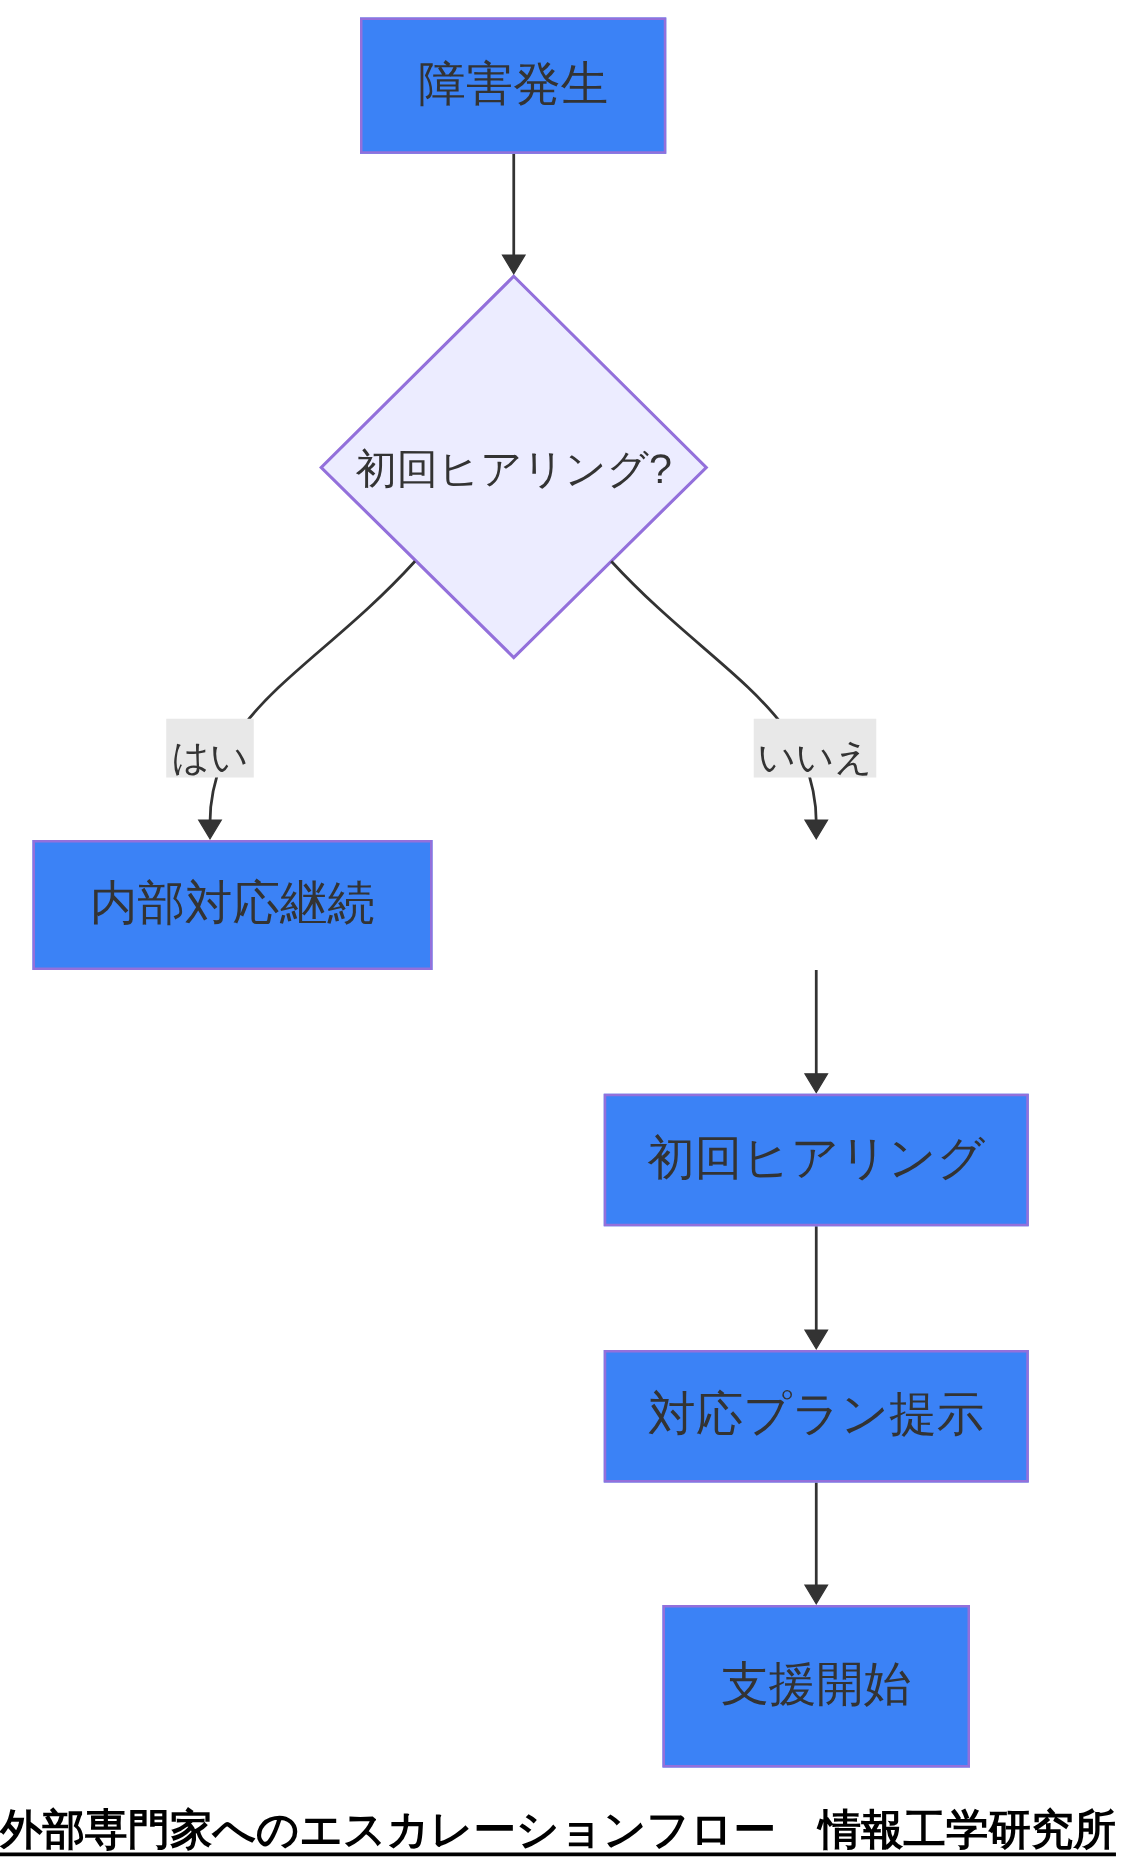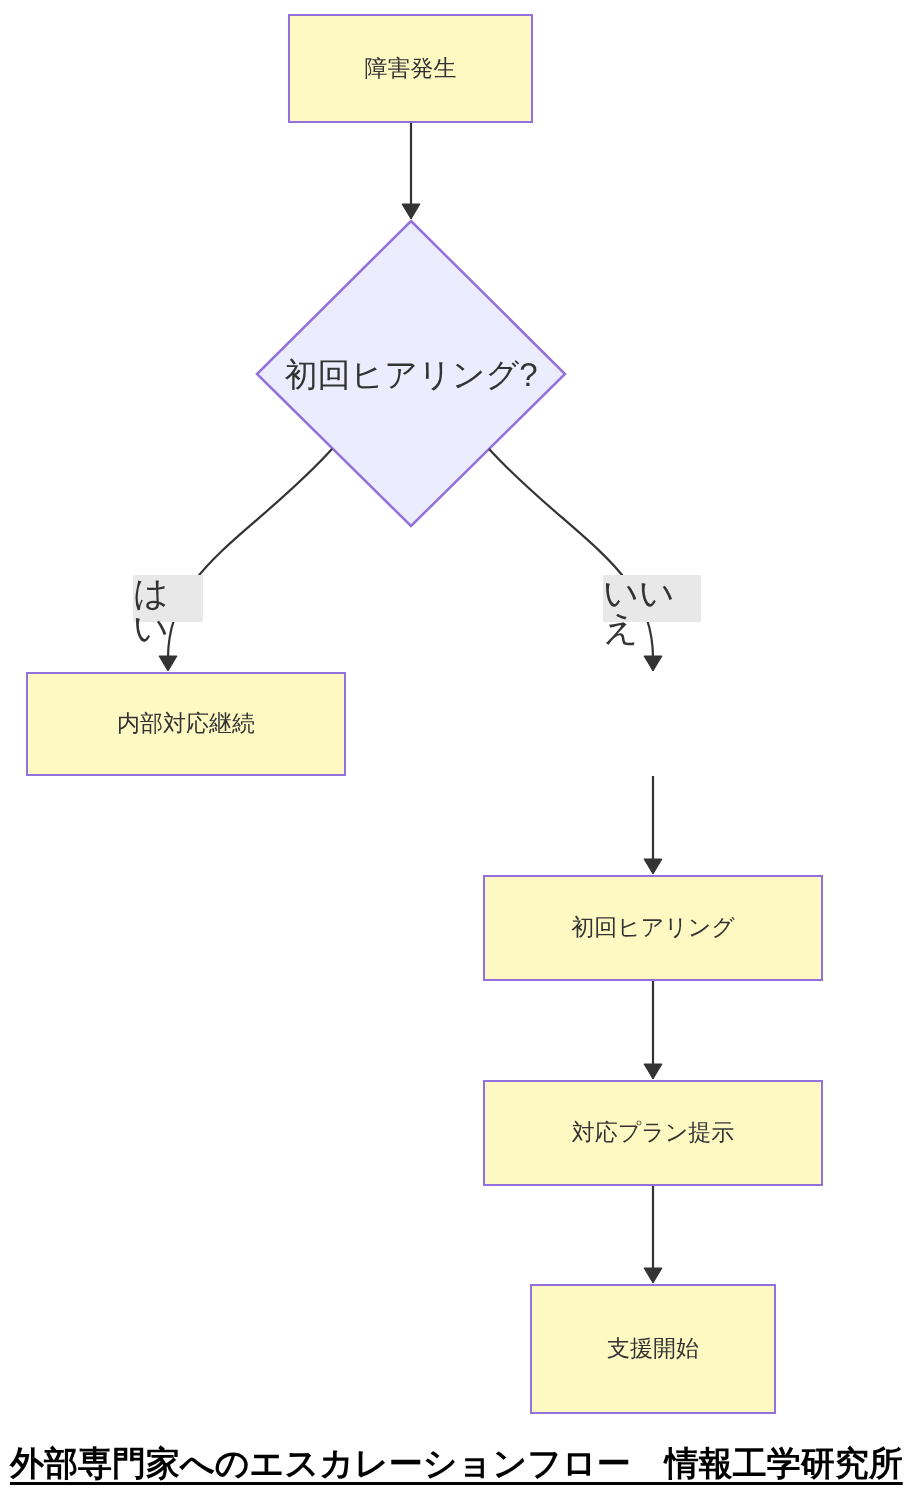--- a/index.html
+++ b/index.html
@@ -3,37 +3,37 @@
 <meta charset="utf-8">
 <style>
   html,body{margin:0;padding:0;background:#ffffff;}
   .canvas{
     position:relative;width:916px;height:1496px;background:#ffffff;overflow:hidden;
     font-family:"Liberation Sans","DejaVu Sans",sans-serif;
   }
   .edges{position:absolute;left:0;top:0;width:916px;height:1496px;}
   .node{
     position:absolute;display:flex;align-items:center;justify-content:center;
-    background:#fef9c3;border:2.5px solid #9370DB;box-sizing:border-box;
-    color:#333333;font-size:23px;text-align:center;line-height:1.2;
+    background:#3b82f6;border:2.5px solid #9370DB;box-sizing:border-box;
+    color:#333333;font-size:38px;text-align:center;line-height:1.2;
   }
   .diamond-label{
     position:absolute;display:flex;align-items:center;justify-content:center;
     color:#333333;font-size:33px;text-align:center;background:transparent;border:none;
   }
   .edge-label{
-    position:absolute;display:flex;align-items:flex-start;justify-content:center;
-    background:#e8e8e8;color:#333333;font-size:35px;line-height:1;
+    position:absolute;display:flex;align-items:flex-end;justify-content:center;
+    background:#e8e8e8;color:#333333;font-size:30px;line-height:1;
   }
   .caption{
     position:absolute;left:0;top:1441px;width:916px;
     color:#000000;font-size:34px;font-weight:bold;white-space:nowrap;
   }
   .caption span{
-    text-decoration:underline;text-decoration-thickness:3px;text-underline-offset:7px;margin-left:10px;
+    text-decoration:underline;text-decoration-thickness:3px;text-underline-offset:7px;
   }
 </style>
 </head>
 <body>
 
 <div class="canvas">
 
   <svg class="edges" width="916" height="1496" viewBox="0 0 916 1496" xmlns="http://www.w3.org/2000/svg">
 
     <polygon points="411,221 565,374 411,526 257,374" fill="#ECECFF" stroke="#9370DB" stroke-width="2.5"></polygon>

